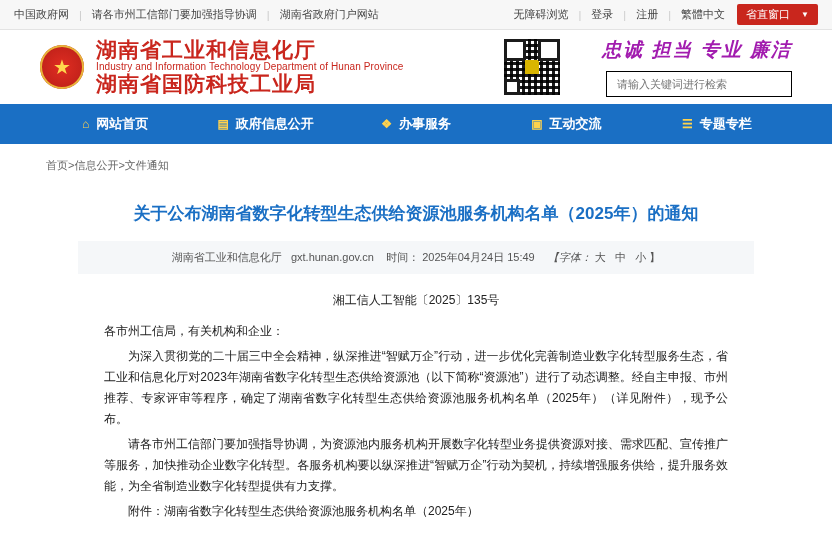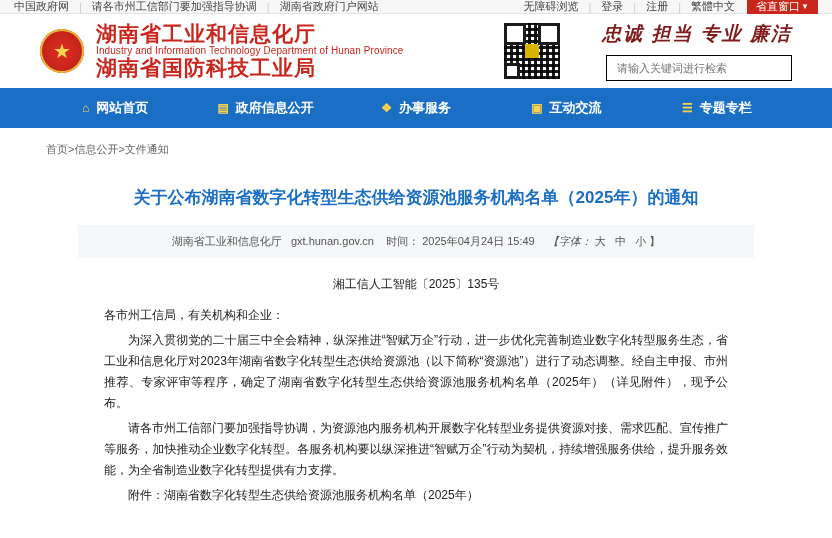--- a/index.html
+++ b/index.html
@@ -5,21 +5,21 @@
   * { box-sizing: border-box; }
   html, body {
     margin: 0; padding: 0;
     width: 832px; height: 538px;
     overflow: hidden;
     background: #ffffff;
     font-family: "Liberation Sans", sans-serif;
   }
   
   .topbar {
-    height: 14px;
+    height: 30px;
     background: #f7f7f7;
     border-bottom: 1px solid #e3e3e3;
     display: flex;
     align-items: center;
     font-size: 11px;
     color: #444;
     padding: 0 14px;
   }
   .topbar a, .topbar span.link { color: #444; text-decoration: none; }
   .topbar .sep { color: #ccc; margin: 0 10px; }
@@ -27,21 +27,21 @@
   .topbar .right { margin-left: auto; display: flex; align-items: center; }
   .gov-portal {
     background: #c9261d;
     color: #fff !important;
     padding: 3px 9px;
     border-radius: 2px;
     font-size: 11px;
     margin-left: 12px;
     display: inline-flex;
     align-items: center;
-    gap: 1px;
+    gap: 11px;
   }
   .gov-portal .caret { font-size: 8px; }
 
   
   .header {
     position: relative;
     height: 74px;
     background: #fff;
     padding: 0 40px;
     display: flex;
@@ -100,21 +100,21 @@
     background: #d9b500;
   }
   .header-right {
     margin-left: auto;
     display: flex;
     flex-direction: column;
     align-items: flex-end;
     gap: 8px;
   }
   .slogan {
-    color: #7f1d1d;
+    color: #a21caf;
     font-weight: bold;
     font-style: italic;
     font-size: 19px;
     letter-spacing: 2px;
   }
   .searchbox {
     width: 186px; height: 26px;
     border: 1px solid #000000;
     background: #fff;
     display: flex; align-items: center;

